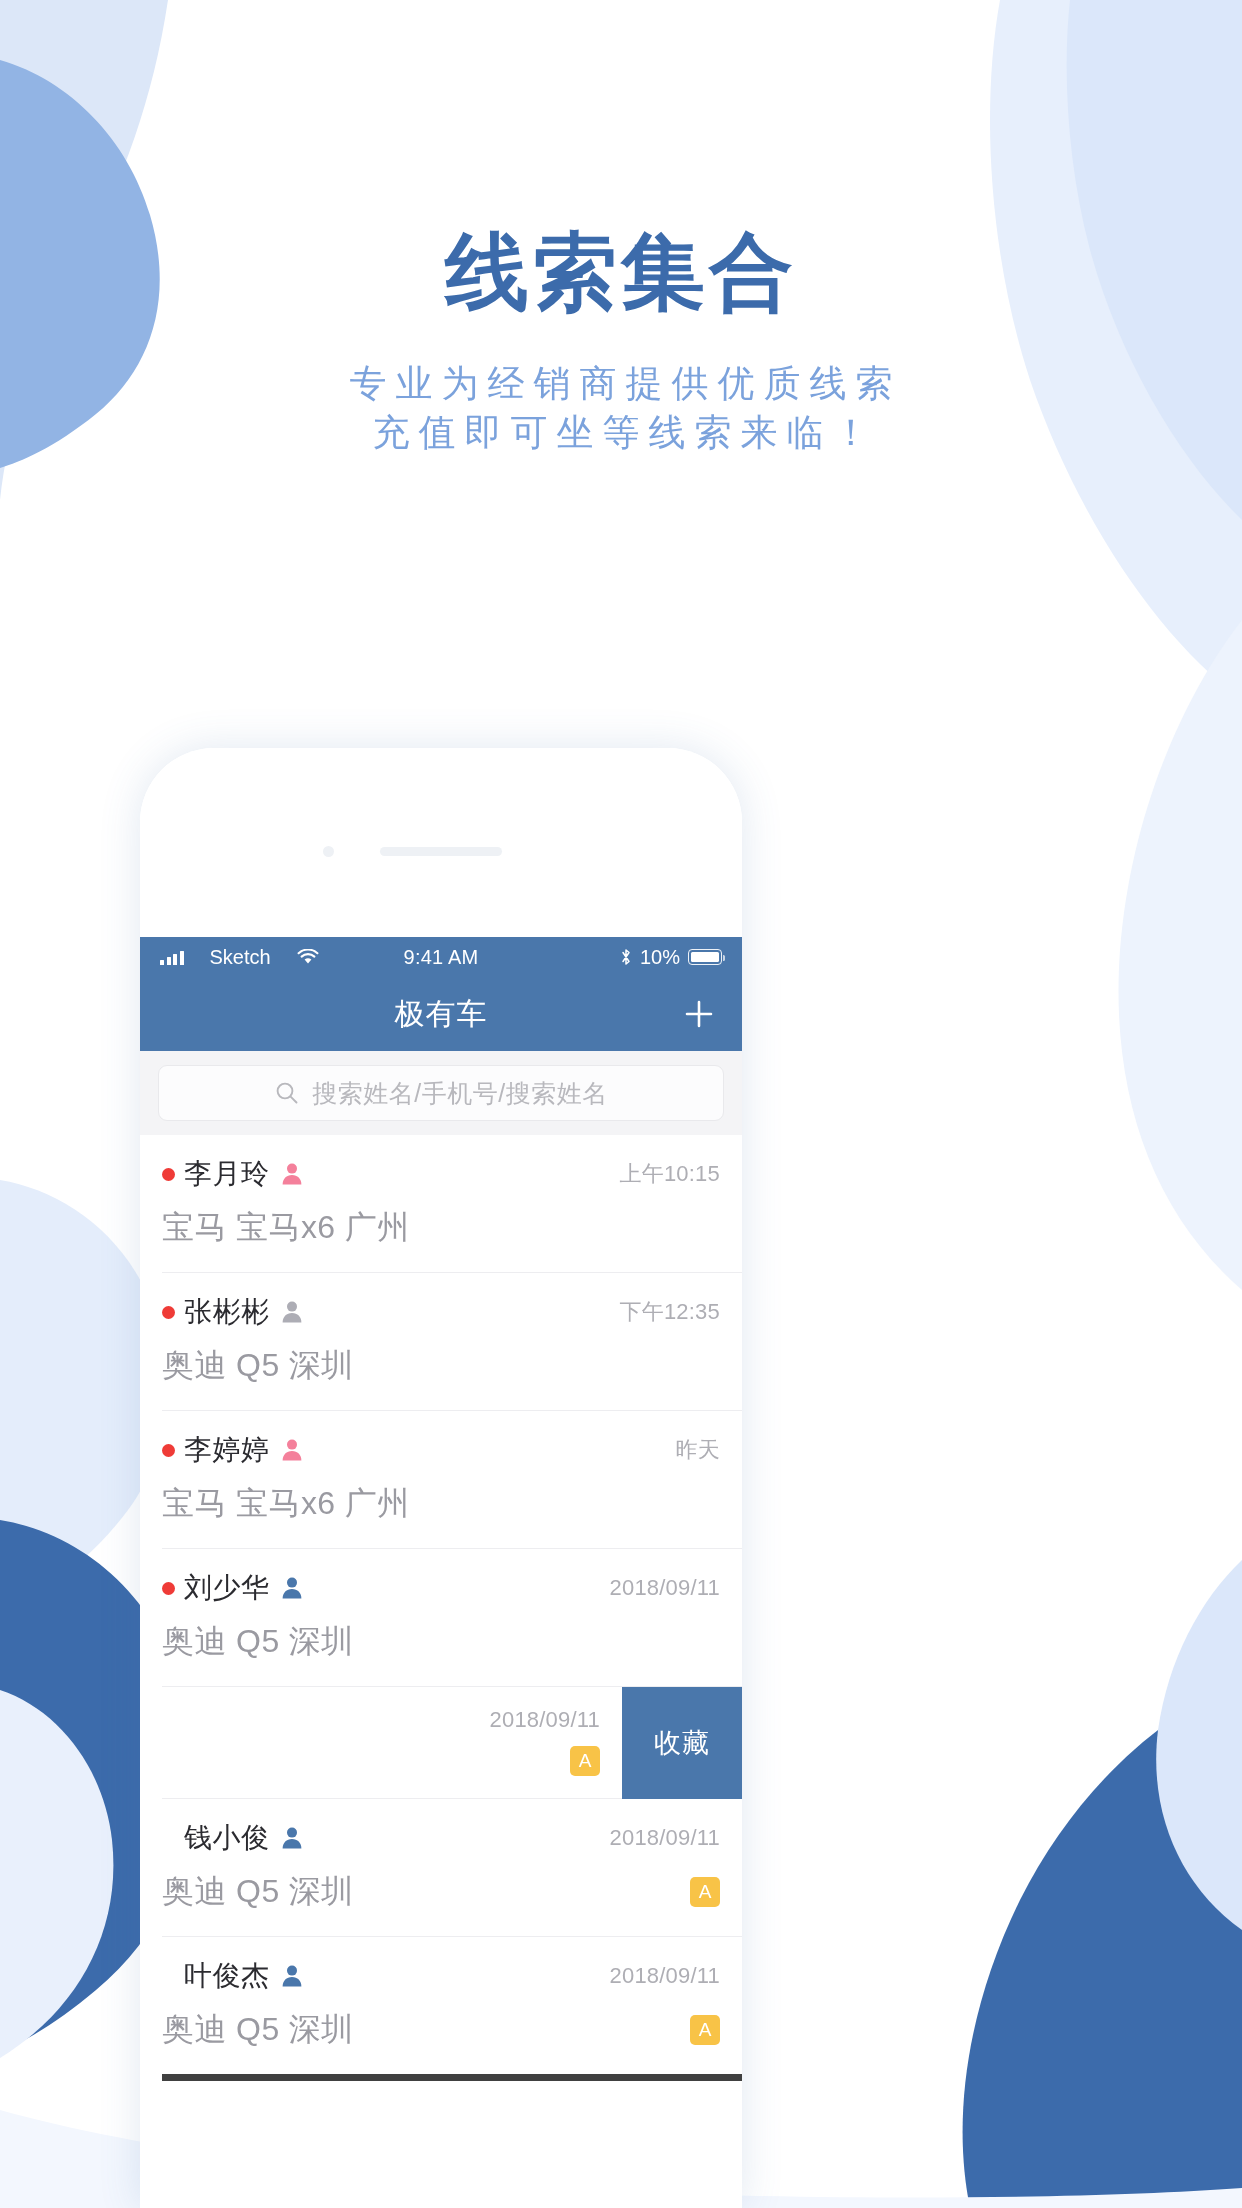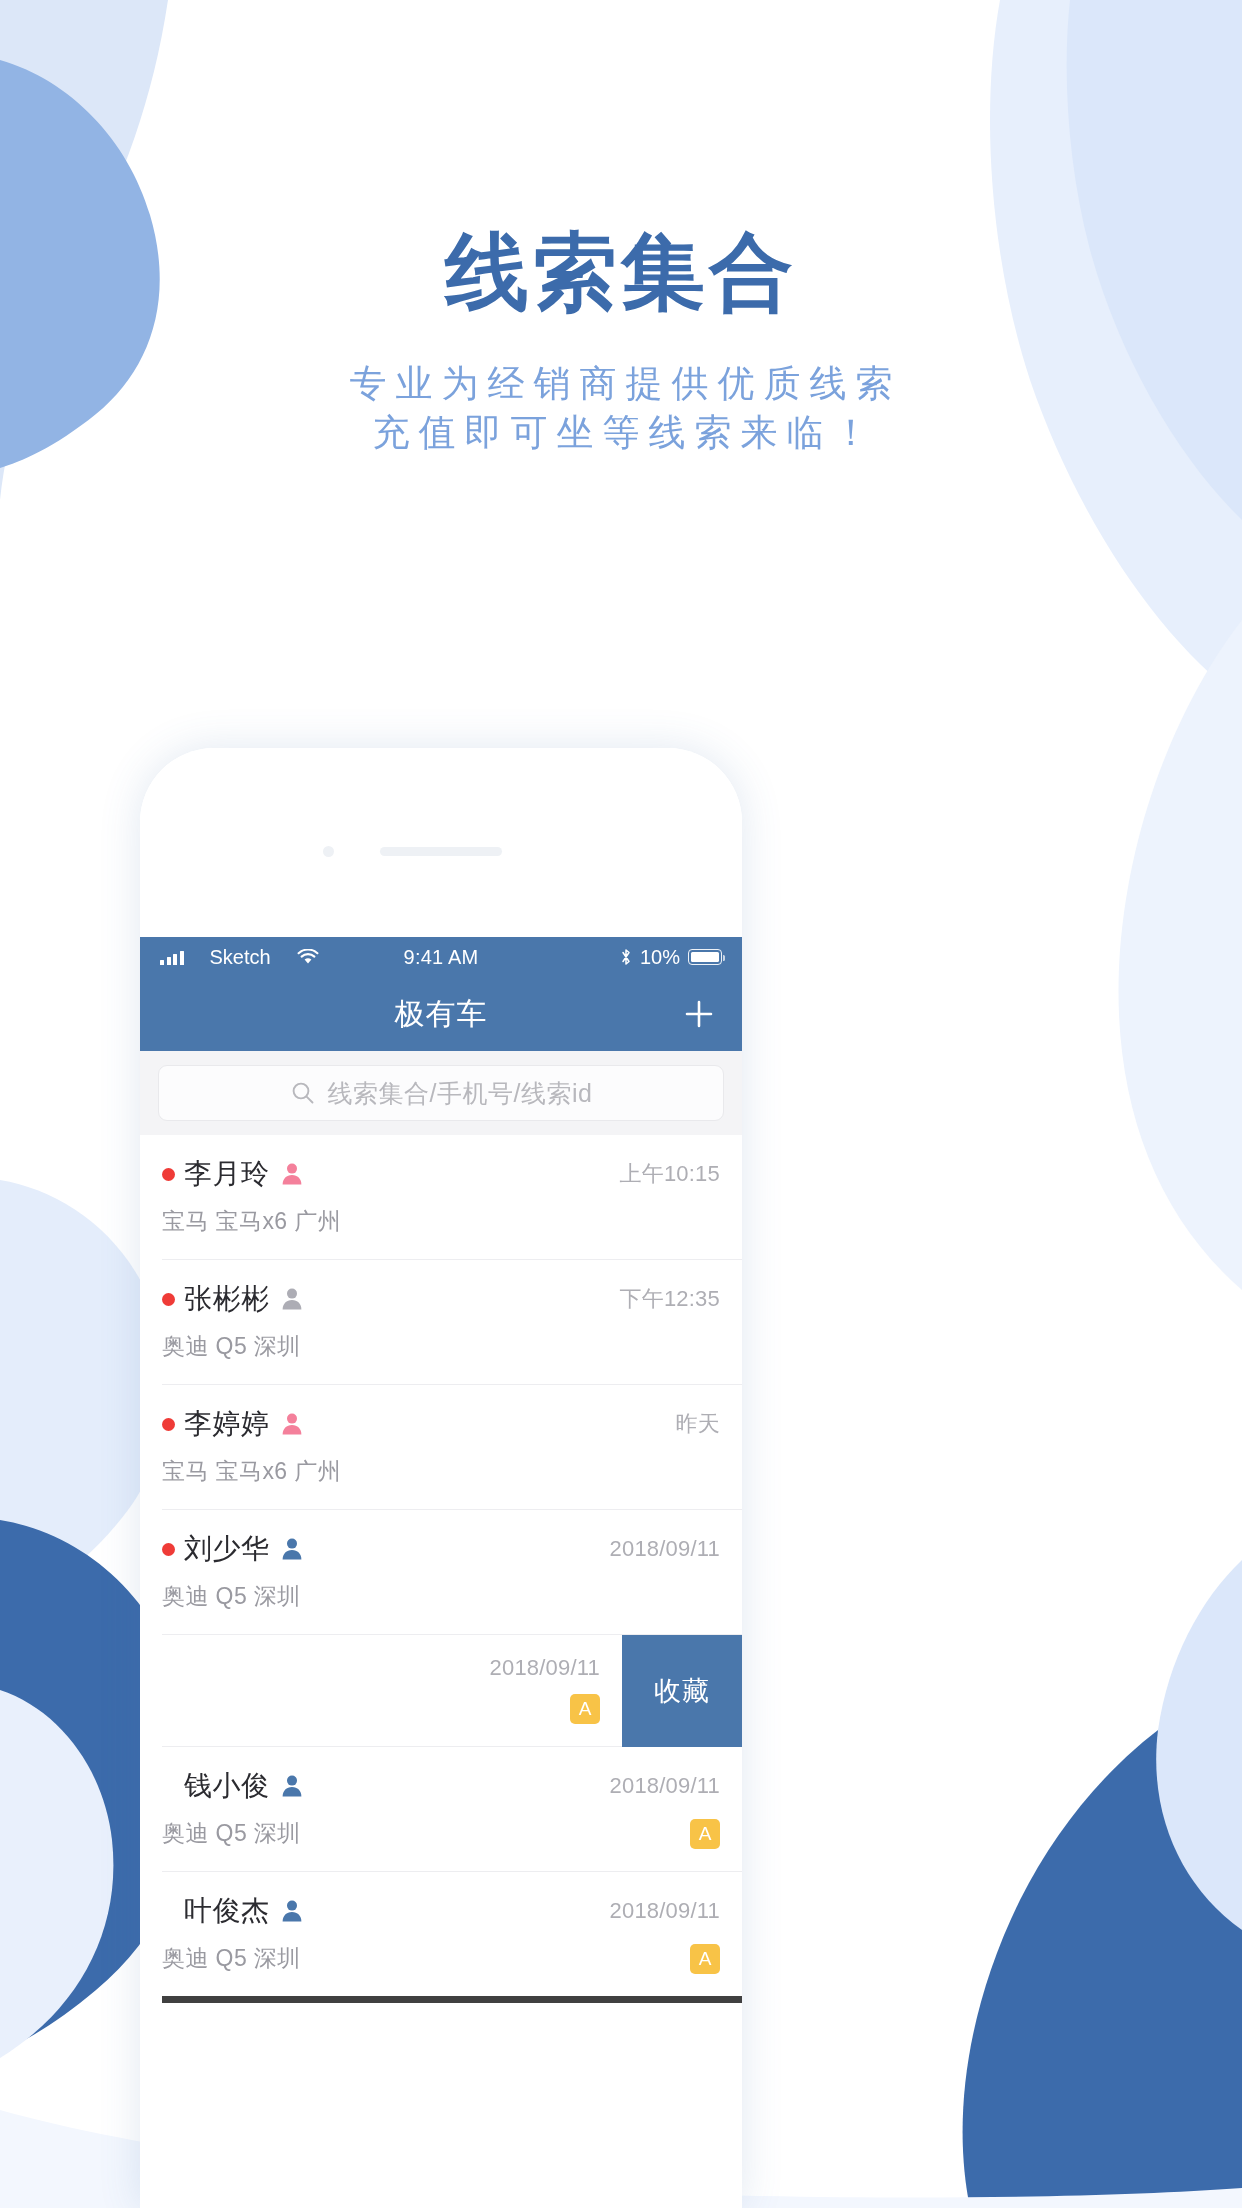--- a/index.html
+++ b/index.html
@@ -225,21 +225,21 @@
     font-size: 22px;
     color: #aeaeb4;
     letter-spacing: 0.2px;
   }
   .row-bot {
     display: flex;
     align-items: center;
     margin-top: 13px;
   }
   .rdesc {
-    font-size: 23px;
+    font-size: 32px;
     color: #9a9aa1;
     letter-spacing: 0.4px;
   }
   .badge {
     margin-left: auto;
     width: 30px; height: 30px;
     border-radius: 5px;
     background: #f8c347;
     color: #ffffff;
     font-size: 19px;
@@ -352,21 +352,21 @@
       </div>
 
       <div class="searchwrap">
         <div class="searchbox">
           <span class="search-ic">
             <svg width="26" height="26" viewBox="0 0 26 26">
               <circle cx="11" cy="11" r="7.4" stroke="#b8b8bd" stroke-width="1.9" fill="none"></circle>
               <path d="M16.6 16.6 L22.5 22.5" stroke="#b8b8bd" stroke-width="1.9" stroke-linecap="round"></path>
             </svg>
           </span>
-          <span class="search-ph">线索集合/手机号/线索id</span>
+          <span class="search-ph">搜索姓名/手机号/搜索姓名</span>
         </div>
       </div>
 
       <div class="list" id="list">
           <div class="row">
             <div class="row-inner">
               <div class="row-top">
                 <span class="dot"></span>
                 <span class="rname">李月玲</span>
                 <span class="gender">

